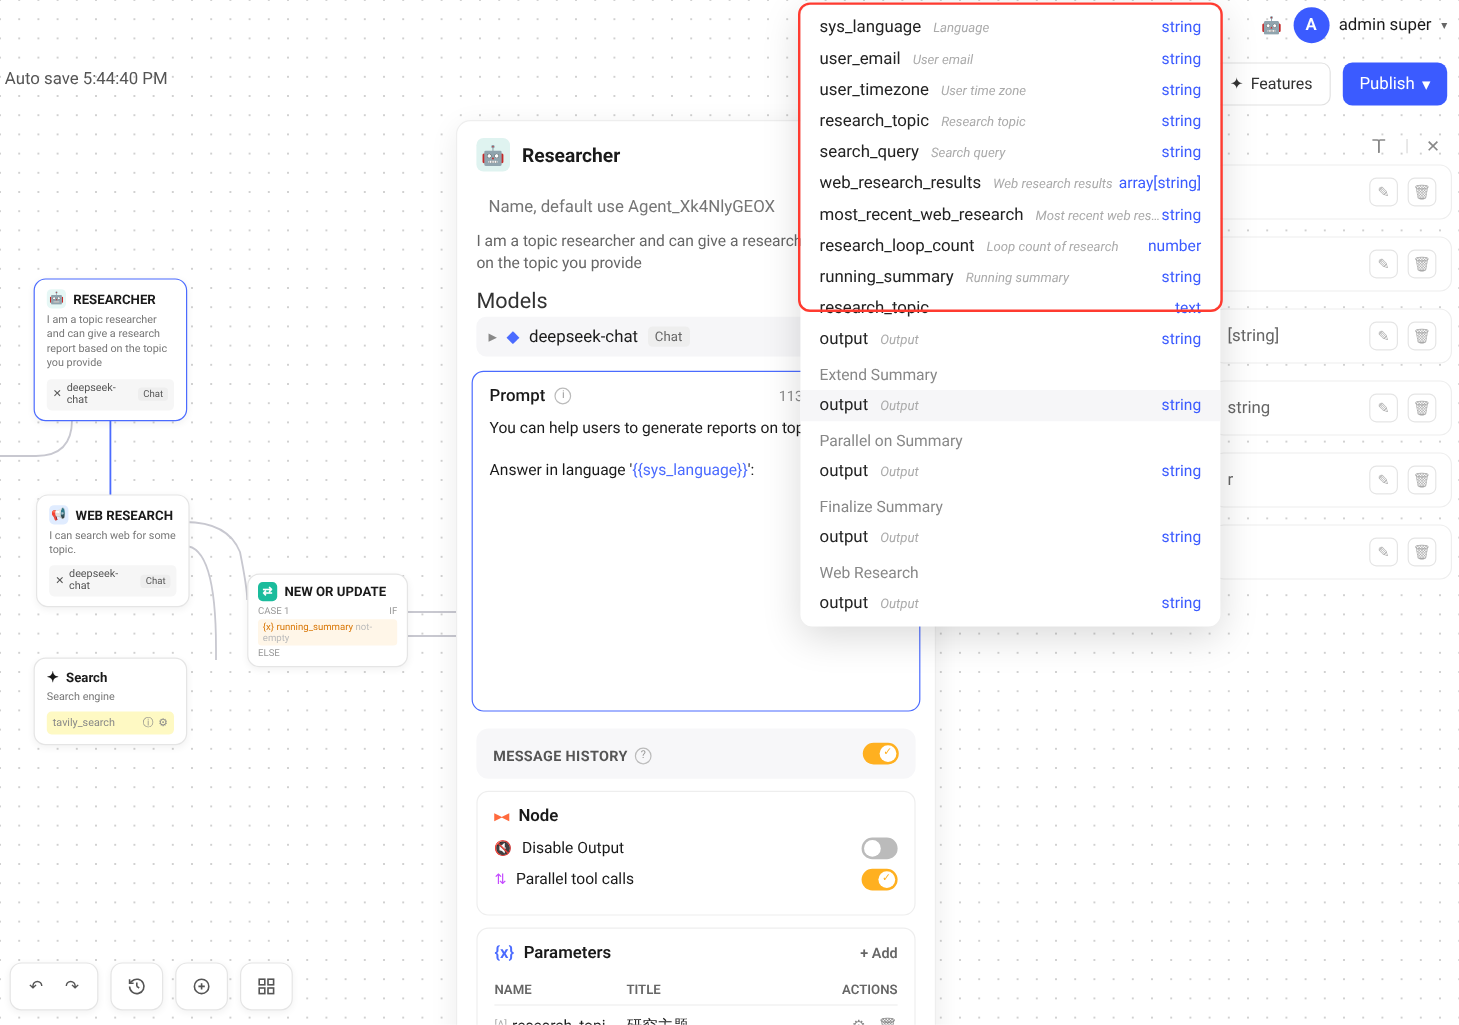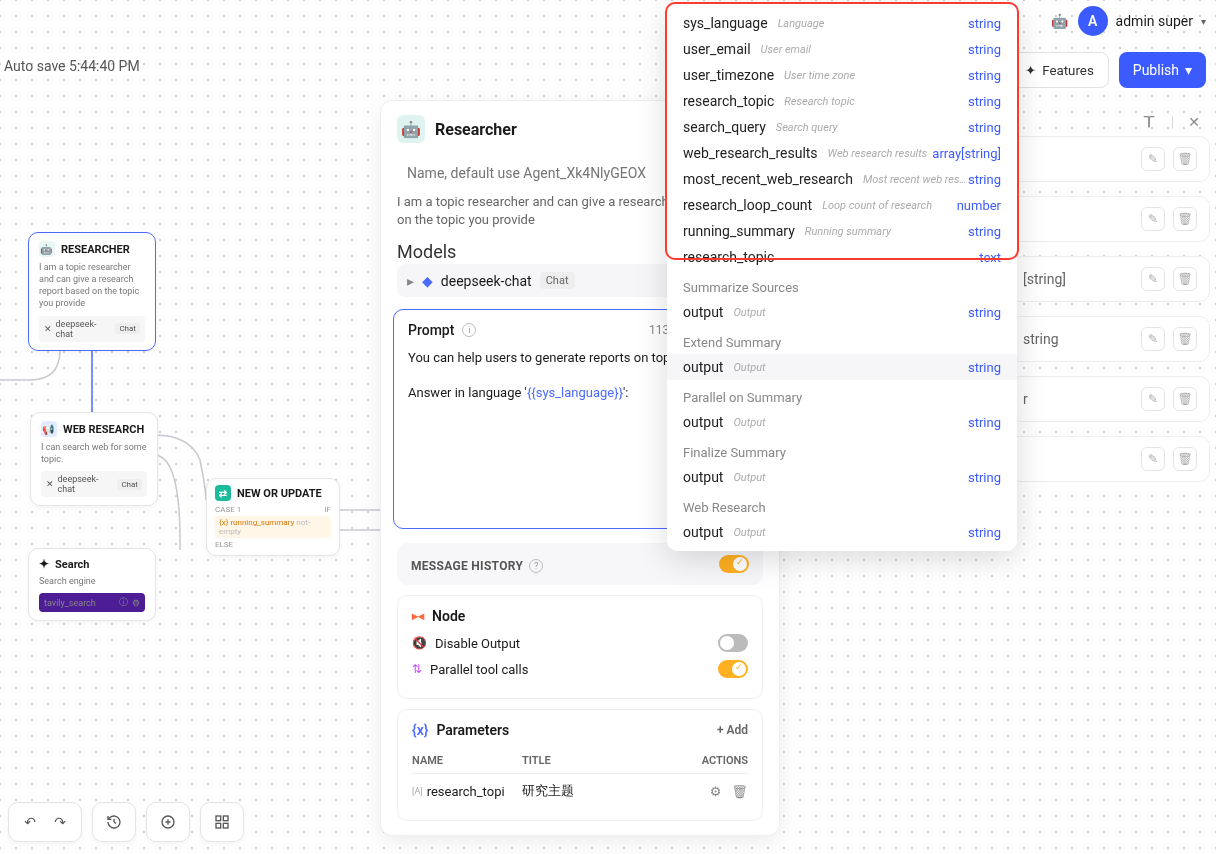--- a/index.html
+++ b/index.html
@@ -31,21 +31,21 @@
 .panel-title{font-weight:700;font-size:16px;flex:1}
 .panel-actions{display:flex;gap:10px;color:#888}
 .panel-actions span{cursor:pointer}
 .name-in{width:calc(100% - 32px);margin:6px 26px;border:none;font-size:14px;color:#999;padding:6px 0}
 .desc-txt{padding:0 16px;font-size:13px;color:#666;line-height:1.4;margin-bottom:12px}
 .sec-label{padding:0 16px;font-size:18px;color:#333;margin-bottom:2px}
 .model-chip{margin:0 16px 12px;display:flex;align-items:center;gap:8px;background:#f6f6f8;border-radius:8px;padding:8px 10px}
 .model-chip .mic{color:#4b6bff;font-size:14px}
 .model-chip .mn{font-size:14px}
 .model-chip .mb{background:#eee;border-radius:4px;padding:2px 6px;font-size:11px;color:#666}
-.prompt-card{margin:0 12px;border:1.5px solid #4b6bff;border-radius:10px;padding:12px 14px;height:220px;position:relative}
+.prompt-card{margin:0 12px;border:1.5px solid #4b6bff;border-radius:10px;padding:12px 14px;height:284px;position:relative}
 .prompt-hd{display:flex;align-items:center;gap:8px;margin-bottom:10px}
 .prompt-hd .pt{font-weight:500}
 .prompt-hd .pi{width:14px;height:14px;border:1px solid #bbb;border-radius:50%;display:flex;align-items:center;justify-content:center;font-size:9px;color:#999}
 .prompt-hd .cnt{margin-left:auto;font-size:12px;color:#888}
 .prompt-hd .gen{color:#4b6bff;font-size:13px;font-weight:500;margin-left:8px}
 .prompt-body{font-size:13px;line-height:1.6}
 .prompt-body .var{color:#4b6bff}
 .insert-fab{position:absolute;right:-12px;top:40px;width:26px;height:26px;border-radius:50%;background:#3b5bff;color:#fff;display:flex;align-items:center;justify-content:center;font-size:13px;box-shadow:0 2px 6px rgba(0,0,0,.2)}
 .msg-hist{margin:14px 16px 0;background:#f7f7f9;border-radius:10px;padding:12px 14px;display:flex;align-items:flex-end}
 .msg-hist .lbl{font-weight:700;color:#555;letter-spacing:.3px;font-size:12px}
@@ -175,21 +175,21 @@
   <div style="font-size:8px;color:#d97706;background:#fff6e8;border-radius:3px;padding:2px 4px;margin:2px 0"><span style="color:#d97706">{x}</span> <span>running_summary</span> <span style="color:#bbb">not-empty</span></div>
   <div style="font-size:8px;color:#999">ELSE</div>
 </div>
 
 <div class="node" style="left:28px;top:548px;width:128px">
   <div class="node-hd">
       <span style="font-size:12px">✦</span>
       <span>Search</span>
     </div>
   <div class="node-desc">Search engine</div>
-  <div style="display:flex;align-items:center;font-size:9px;color:#888;background:#4c1d95;border-radius:4px;padding:3px 5px">
+  <div style="display:flex;align-items:center;font-size:9px;color:#888;background:#fef9c3;border-radius:4px;padding:3px 5px">
       <span>tavily_search</span>
       <span style="margin-left:auto">ⓘ</span>
       <span style="margin-left:4px">⚙</span>
     </div>
 </div>
 
 <div class="panel">
   <div class="panel-hd">
     <div class="panel-ic">🤖</div>
     <div class="panel-title">Researcher</div>
@@ -331,21 +331,20 @@
     <div class="dd-row">
       <span class="dd-name">running_summary</span>
       <span class="dd-hint">Running summary</span>
       <span class="dd-type">string</span>
     </div>
     <div class="dd-row">
       <span class="dd-name">research_topic</span>
       <span class="dd-hint"></span>
       <span class="dd-type">text</span>
     </div>
-    <div class="dd-sec">Summarize Sources</div>
     <div class="dd-row">
       <span class="dd-name">output</span>
       <span class="dd-hint">Output</span>
       <span class="dd-type">string</span>
     </div>
     <div class="dd-sec">Extend Summary</div>
     <div class="dd-row hover">
       <span class="dd-name">output</span>
       <span class="dd-hint">Output</span>
       <span class="dd-type">string</span>

